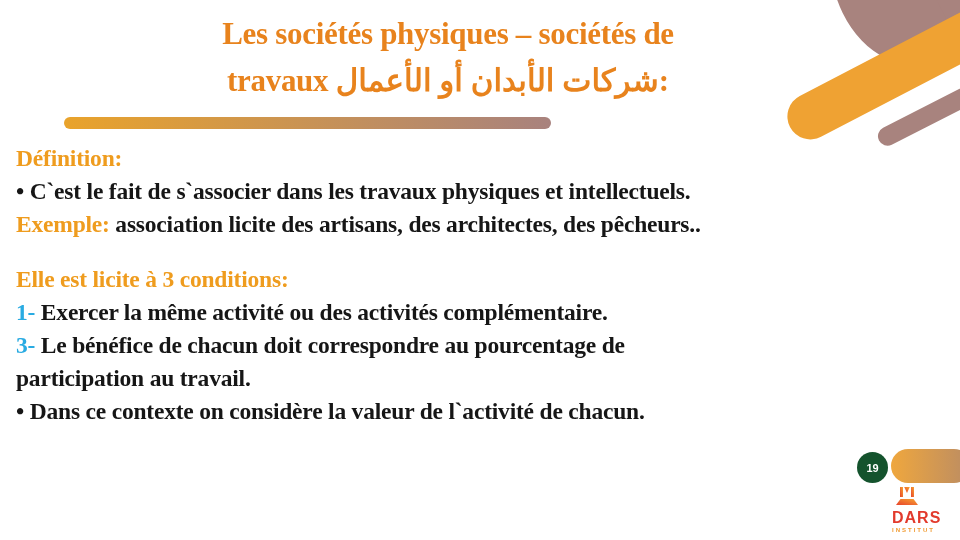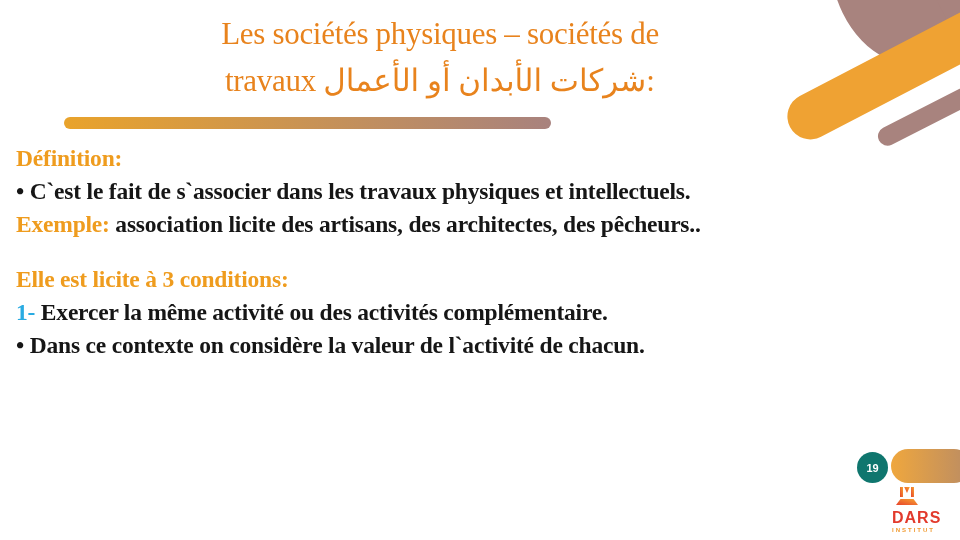--- a/index.html
+++ b/index.html
@@ -20,43 +20,43 @@
   .bar-mauve{
     left:879px;top:131px;width:175px;height:19px;border-radius:10px;
     background:#A8837E;transform:rotate(-27deg);transform-origin:0 50%;
   }
   .bar-orange{
     left:790px;top:104px;width:300px;height:46px;border-radius:23px;
     background:#EFA233;transform:rotate(-27.5deg);transform-origin:0 50%;
   }
   
   .title{
-    position:absolute;left:0;top:10px;width:880px;z-index:2;
-    text-align:center;font-weight:normal;font-size:31px;line-height:47px;
+    position:absolute;left:8px;top:10px;width:880px;z-index:2;
+    text-align:center;font-weight:bold;font-size:31px;line-height:47px;
     color:#E8831D;letter-spacing:-0.3px;
   }
   .divider{
     position:absolute;left:64px;top:117px;width:487px;height:12px;z-index:2;
     border-radius:6px;background:linear-gradient(90deg,#E9A32B,#A8827E);
   }
   
   .content{
     position:absolute;left:16px;top:142px;width:912px;z-index:2;
     font-size:23.5px;line-height:33px;font-weight:bold;color:#161616;
     letter-spacing:-0.2px;
   }
   .content p{margin:0;}
   .section2{margin-top:22px !important;}
   .orange{color:#EF9C1E;}
   .cyan{color:#29ABE2;}
   .pre{white-space:pre-wrap;}
   
   .page-circle{
     position:absolute;left:857px;top:452px;width:31px;height:31px;z-index:3;
-    border-radius:50%;background:#0f766e;color:#ffffff;
+    border-radius:50%;background:#14532d;color:#ffffff;
     font-family:"Liberation Sans",sans-serif;font-size:11px;font-weight:bold;
     display:flex;align-items:center;justify-content:center;
   }
   .page-pill{
     position:absolute;left:891px;top:449px;width:80px;height:34px;z-index:2;
     border-radius:17px;background:linear-gradient(90deg,#EFA73E,#BB8C63);
   }
   
   .logo{
     position:absolute;left:892px;top:484px;width:64px;z-index:3;
@@ -85,20 +85,22 @@
 </div>
 <div class="divider"></div>
 
 <div class="content">
   <p class="orange">Définition:</p>
   <p>• C`est le fait de s`associer dans les travaux physiques et intellectuels.</p>
   <p><span class="orange">Exemple:</span><span> association licite des artisans, des architectes, des pêcheurs..</span></p>
 
   <p class="orange section2">Elle est licite à 3 conditions:</p>
   <p><span class="cyan">1-</span><span class="pre"> Exercer la même activité ou des activités complémentaire.</span></p>
+  <p><span class="cyan">3-</span><span class="pre"> Le bénéfice de chacun doit correspondre au pourcentage de
+participation au travail.</span></p>
   <p>• Dans ce contexte on considère la valeur de l`activité de chacun.</p>
 </div>
 
 <div class="page-pill"></div>
 <div class="page-circle">19</div>
 
 <div class="logo">
   <svg width="30" height="22" viewBox="0 0 30 22">
     <defs>
       <linearGradient id="lg" x1="0" y1="1" x2="1" y2="0">

